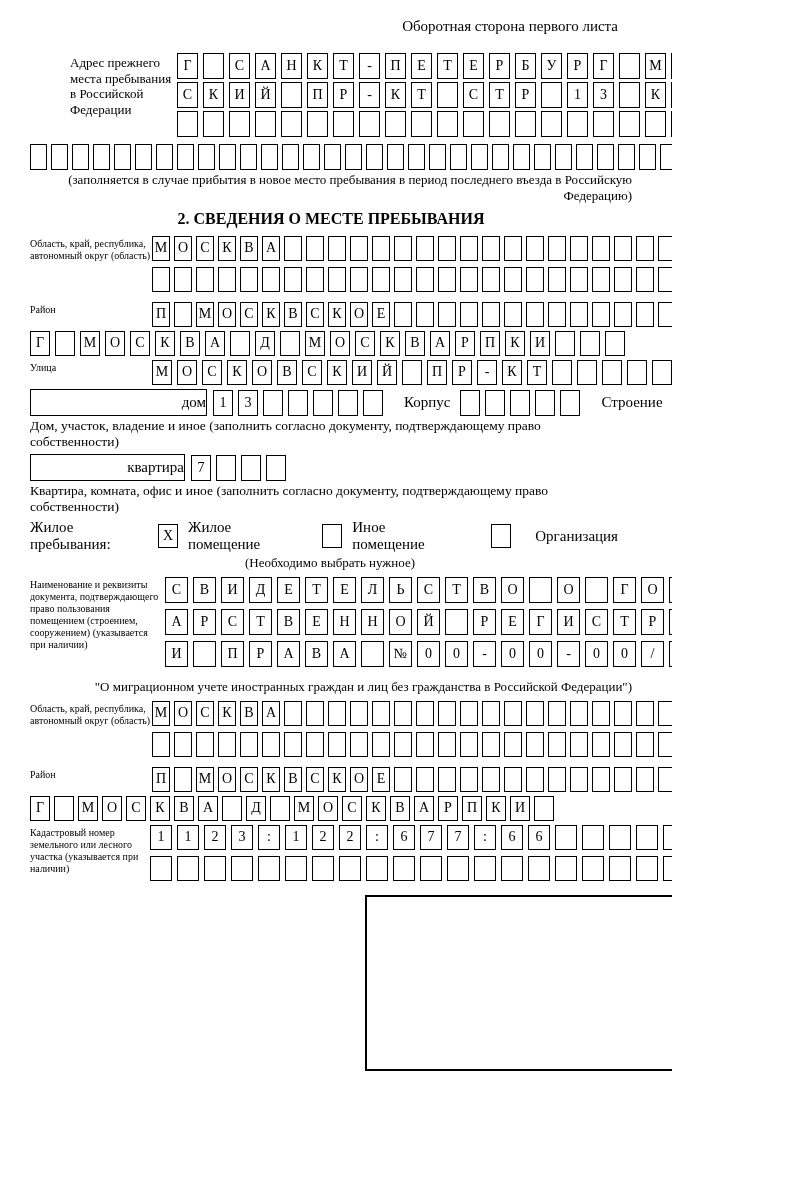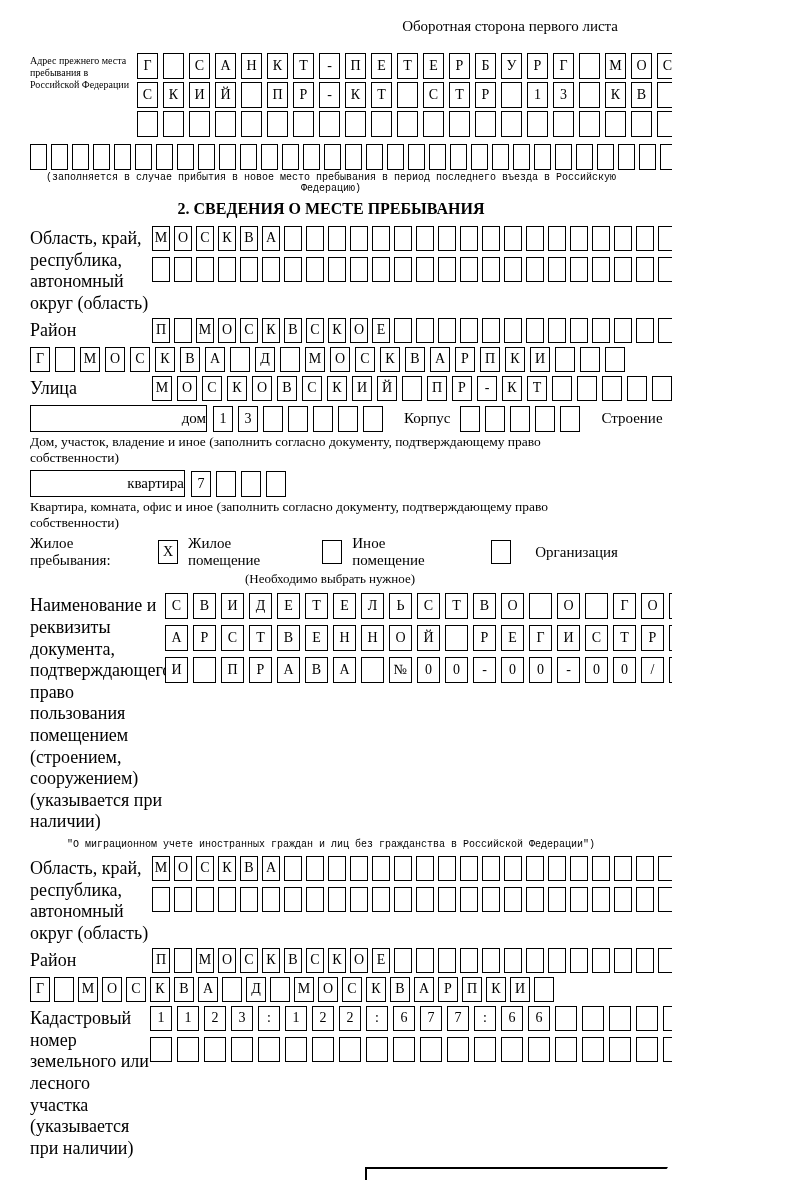--- a/index.html
+++ b/index.html
@@ -8,21 +8,21 @@
     width:672px;height:1180px;
     box-sizing:border-box;
     padding:18px 40px 0 30px;
     background:#fff;color:#000;
     font-family:"Liberation Serif", serif;
     overflow:hidden;
     border-radius:27px;
   }
   .top-note{font-size:15px;text-align:right;margin-right:14px;}
   .block{display:flex;align-items:flex-start;margin-bottom:4px;}
-  .flabel{font-size:18px;line-height:1.2;flex:none;padding-top:2px;}
+  .flabel{font-size:10px;line-height:1.2;flex:none;padding-top:2px;}
   .w107{width:107px;}
   .w122{width:122px;}
   .w135{width:135px;}
   .w200{width:200px;}
   .w120{width:120px;}
   .rowstack{display:flex;flex-direction:column;}
   .gap6 > .cellrow{margin-bottom:6px;}
   .cellrow{display:flex;flex-wrap:nowrap;}
   .cell{
     flex:none;display:inline-block;box-sizing:border-box;
@@ -31,21 +31,21 @@
   }
   .cr-addr .cell{width:21px;height:26px;line-height:23px;margin-right:5px;}
   .cr-addr{margin-bottom:3px;}
   .cr-full .cell{width:17px;height:26px;line-height:23px;margin-right:4px;}
   .cr-std .cell{width:18px;height:25px;line-height:22px;margin-right:4px;}
   .cr-city .cell{width:20px;height:25px;line-height:22px;margin-right:5px;}
   .cr-fcity .cell{width:20px;height:25px;line-height:22px;margin-right:4px;}
   .cr-doc .cell{width:23px;height:26px;line-height:23px;margin-right:5px;}
   .cr-kad .cell{width:22px;height:25px;line-height:22px;margin-right:5px;}
   .cr-house .cell{width:20px;height:26px;line-height:23px;margin-right:5px;}
-  .center-note{font-size:10px;text-align:center;margin:2px 0 2px;font-family:Liberation Mono, monospace;}
+  .center-note{font-size:13px;text-align:right;margin:2px 0 2px;}
   .sec-title{font-size:16px;font-weight:bold;text-align:center;margin:6px 0 8px;}
   .house-row{display:flex;align-items:center;margin:2px 0 2px;}
   .widebox{
     box-sizing:border-box;border:1.8px solid #000;height:27px;
     text-align:right;font-size:15px;line-height:24px;flex:none;margin-right:6px;padding-left:15px;
   }
   .w177{width:177px;}
   .w155{width:155px;}
   .inline-label{font-size:15px;margin:0 10px 0 16px;flex:none;}
   .prop-note{font-size:13.5px;margin:2px 0 4px;}
@@ -66,21 +66,21 @@
   }
 </style>
 </head>
 <body>
 
 <div class="page">
 
   <div class="top-note">Оборотная сторона первого листа</div>
 
   <div class="block" style="margin-top:18px;">
-    <div class="flabel w107" style="font-size:10px;">Адрес прежнего места пребывания в Российской Федерации</div>
+    <div class="flabel w107" style="font-size:13px;margin-left:40px;">Адрес прежнего места пребывания в Российской Федерации</div>
     <div class="rowstack">
       <div class="cellrow cr-addr">
           <span class="cell">Г</span>
           <span class="cell"></span>
           <span class="cell">С</span>
           <span class="cell">А</span>
           <span class="cell">Н</span>
           <span class="cell">К</span>
           <span class="cell">Т</span>
           <span class="cell">-</span>

